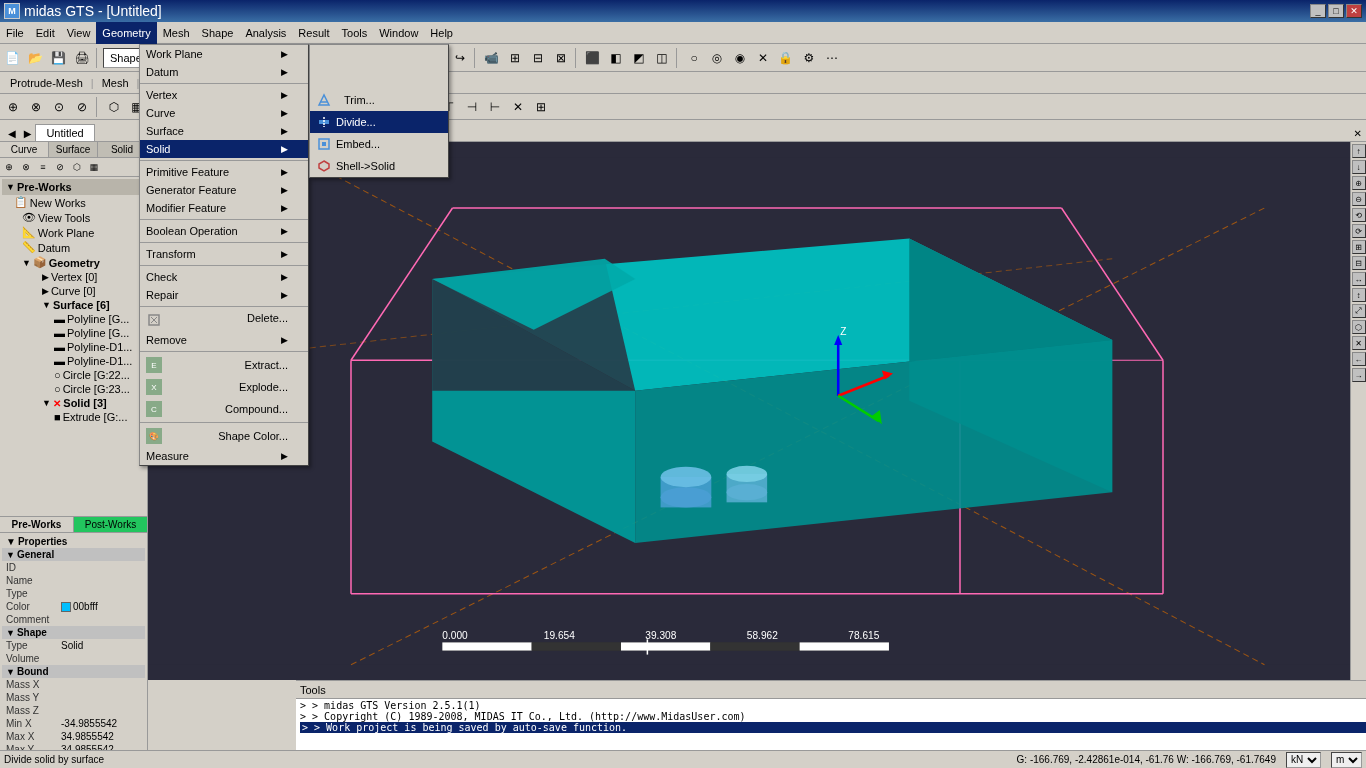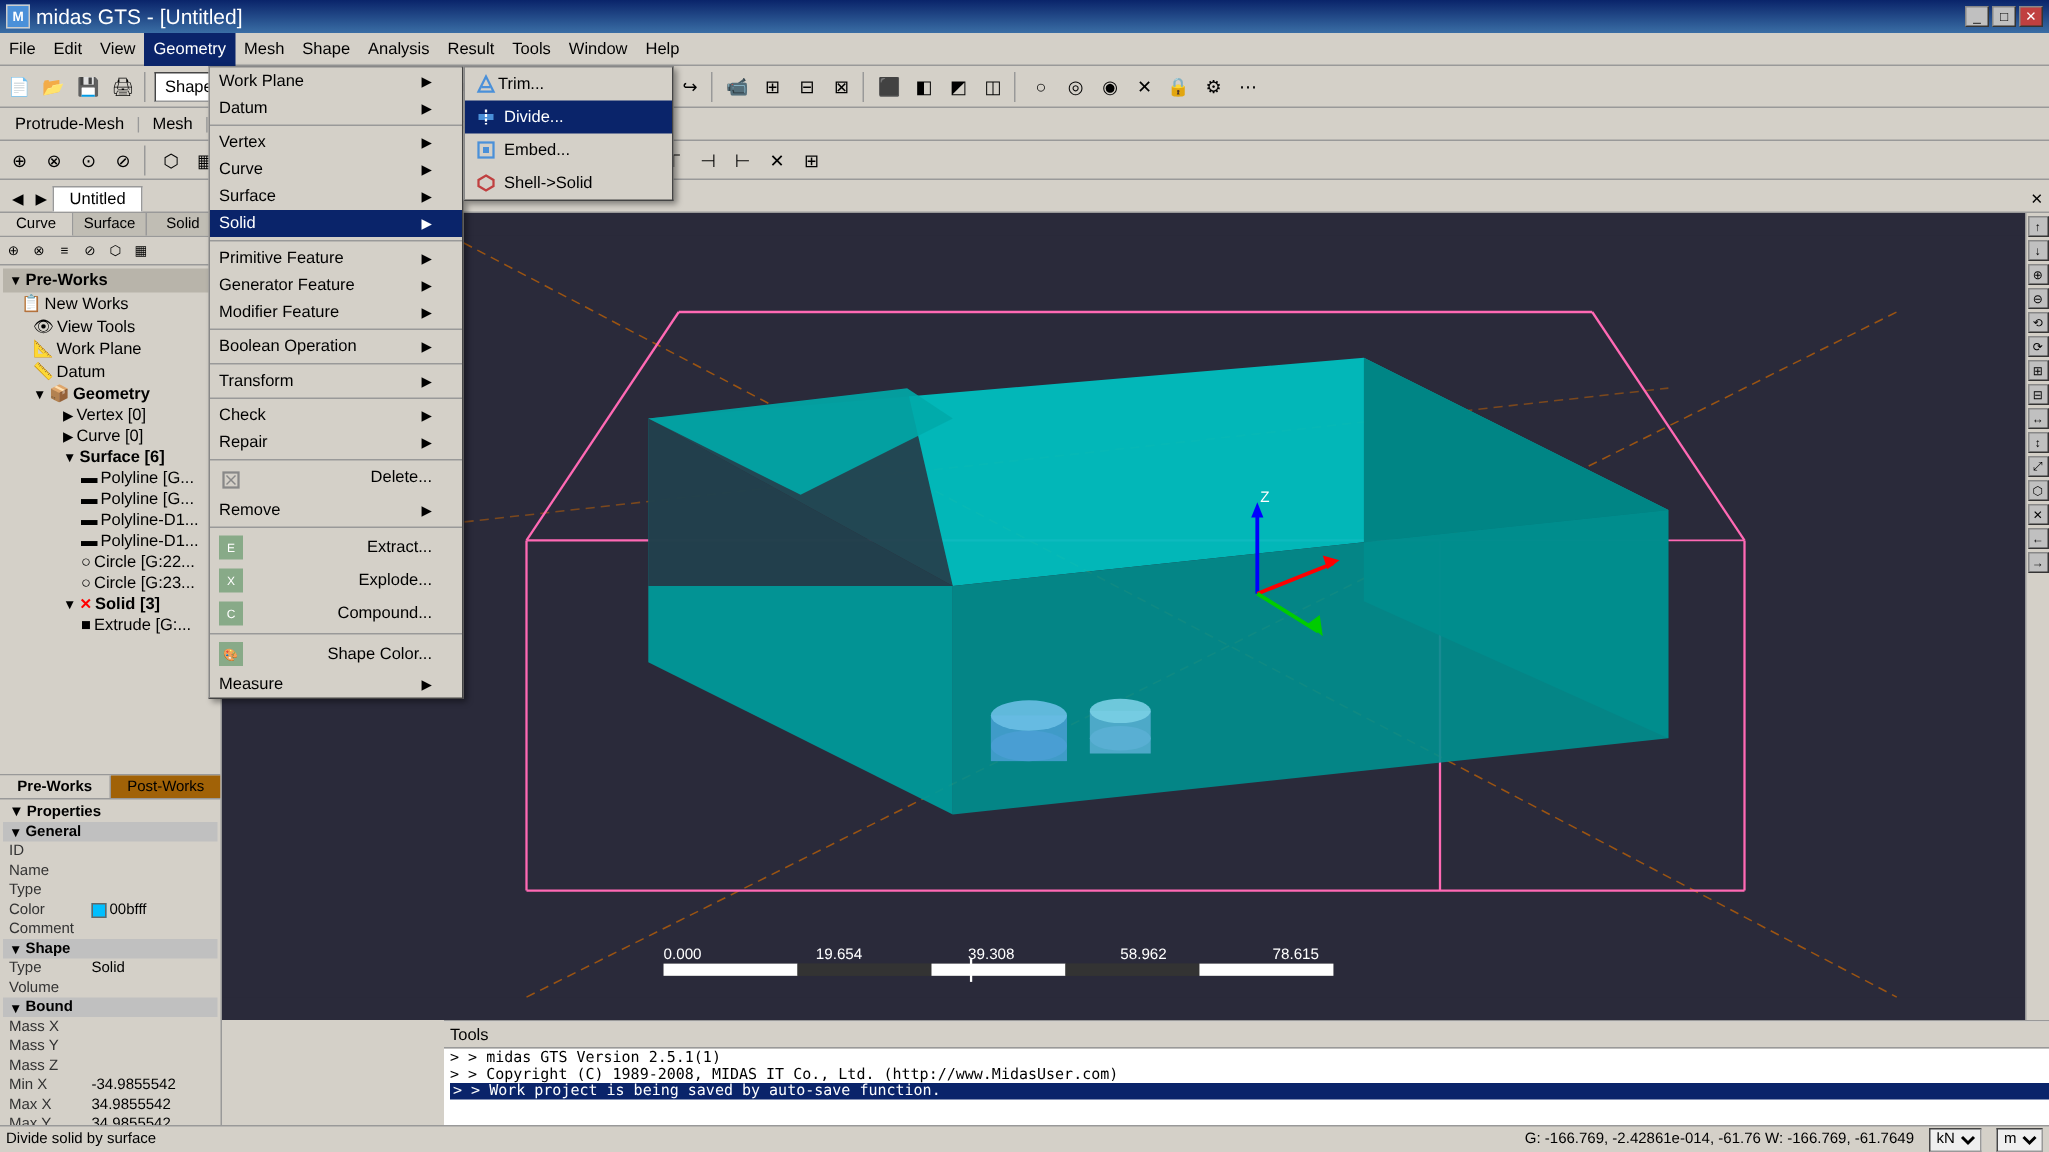--- a/index.html
+++ b/index.html
@@ -286,21 +286,21 @@
               <span>■</span>
               <span>Extrude [G:...</span>
             </div>
           </div>
         </div>
       </div>
     </div>
 
     <div style="border-top:1px solid #999; display:flex;">
       <div style="flex:1; text-align:center; padding:2px; font-size:10px; cursor:pointer; background:#d4d0c8; border-right:1px solid #999; font-weight:bold;">Pre-Works</div>
-      <div style="flex:1; text-align:center; padding:2px; font-size:10px; cursor:pointer; background:#a16207;">Post-Works</div>
+      <div style="flex:1; text-align:center; padding:2px; font-size:10px; cursor:pointer; background:#22c55e;">Post-Works</div>
     </div>
 
     <div style="border-top:1px solid #999; padding:2px; font-size:10px; overflow-y:auto; max-height:220px;">
       <div style="font-weight:bold; padding:1px 4px; display:flex; align-items:center; gap:2px;">
         <span>▼</span>
         <span>Properties</span>
       </div>
 
       <div style="background:#c0c0c0; padding:1px 4px; font-weight:bold; display:flex; align-items:center; gap:2px;">
         <span style="font-size:9px;">▼</span>
@@ -586,21 +586,21 @@
     <span style="width:16px;height:16px;background:#8a8;display:inline-flex;align-items:center;justify-content:center;font-size:8px;color:white;">🎨</span>
     <span>Shape Color...</span>
   </div>
   <div class="menu-entry">
     <span>Measure</span>
     <span class="menu-arrow">▶</span>
   </div>
 </div>
 
 <div id="solid-submenu">
-  <div class="submenu-entry" style="display:flex;align-items:center;gap:0;">
+  <div class="submenu-entry" style="display:flex;align-items:center;gap:12px;margin-top:44px;">
     <span style="width:16px;height:16px;display:inline-flex;align-items:center;justify-content:center;">
       <svg width="14" height="14" viewBox="0 0 14 14">
           <polygon points="2,12 7,2 12,12" fill="none" stroke="#4a90d9" stroke-width="1.5"></polygon>
           <line x1="4" y1="9" x2="10" y2="9" stroke="#4a90d9" stroke-width="1.5"></line>
         </svg>
     </span>
     <span>Trim...</span>
   </div>
   <div class="submenu-entry highlighted" style="display:flex;align-items:center;gap:4px;background:#0a246a;color:white;">
     <span style="width:16px;height:16px;display:inline-flex;align-items:center;justify-content:center;">

